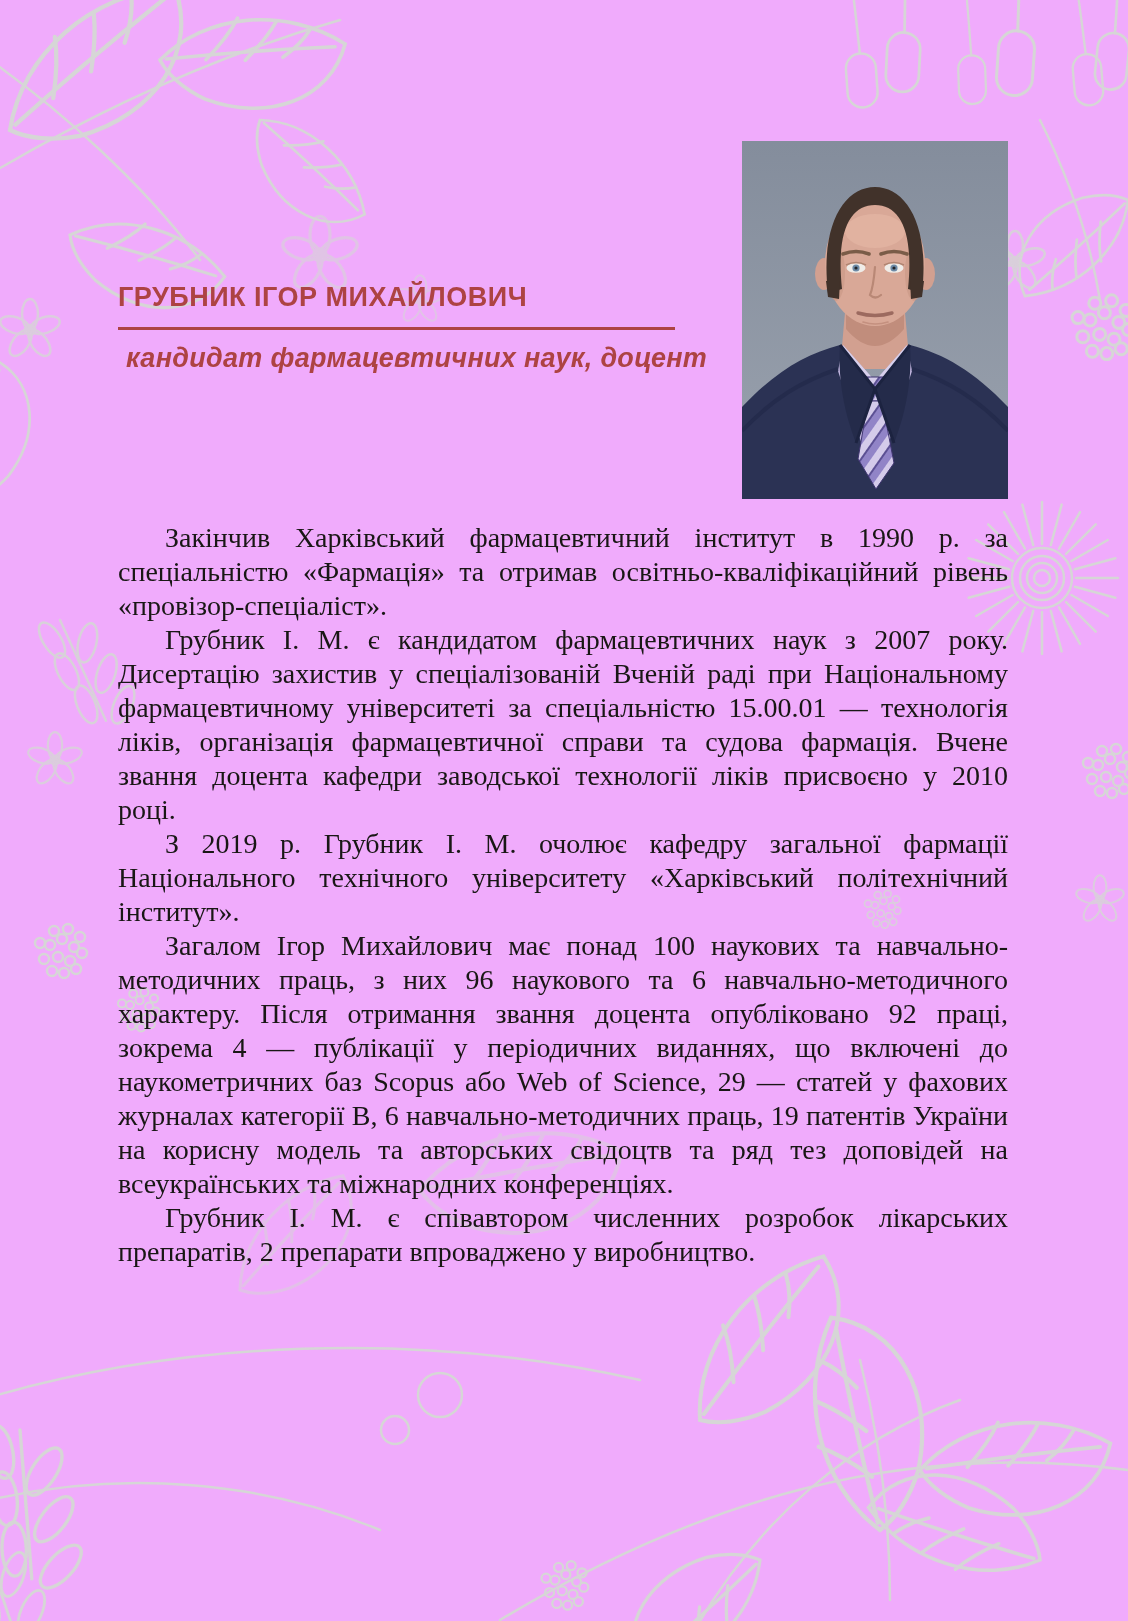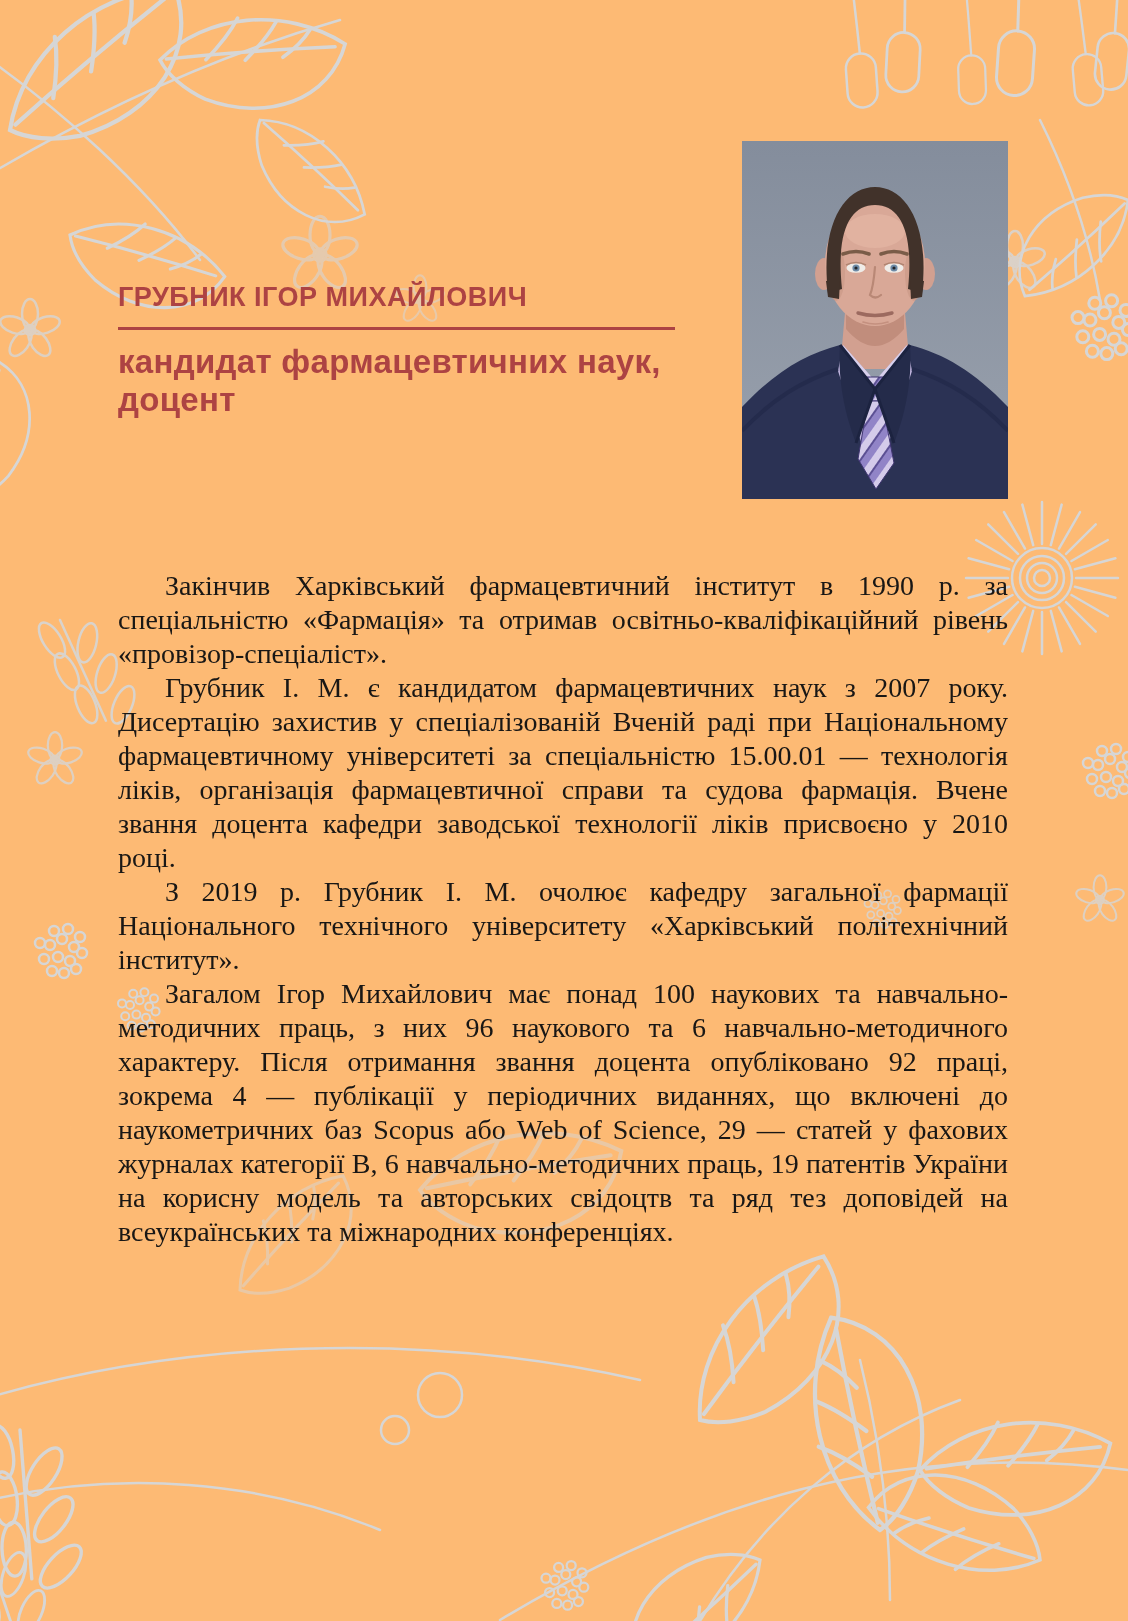--- a/index.html
+++ b/index.html
@@ -1,54 +1,54 @@
 <!DOCTYPE html>
 <html><head>
 <meta charset="utf-8">
 <style>
   html,body{margin:0;padding:0;background:#ffffff;}
   .page{
     position:relative;
     width:1128px;height:1621px;
-    background:#fdba74;
+    background:#f0abfc;
     overflow:hidden;
     font-family:"Liberation Serif", serif;
   }
   .floral{position:absolute;left:0;top:0;z-index:0;}
   .header{
     position:absolute;left:118px;top:282px;width:600px;z-index:2;
   }
   .title{
     margin:0;
     font-family:"Liberation Sans", sans-serif;
     font-weight:bold;
     font-size:27px;
     letter-spacing:0.5px;
     color:#ad4343;
   }
   .rule{
     width:557px;height:3px;background:#ad4343;margin:14px 0 13px 0;
   }
   .subtitle{
-    margin:0;
+    margin:8px;
     font-family:"Liberation Sans", sans-serif;
     font-weight:bold;
-    font-size:33px;
+    font-size:27px;
     letter-spacing:0.3px;
     color:#ad4343;
+    font-style:italic;
   }
   .portrait{
     position:absolute;left:742px;top:141px;width:266px;height:358px;z-index:2;
     margin:0;
   }
   .bio{
     position:absolute;left:118px;top:521px;width:890px;z-index:2;
     font-size:28px;line-height:34px;color:#191715;
     text-align:justify;
-    margin-top:48px;
   }
   .bio p{margin:0;text-indent:47px;}
 </style>
 </head>
 <body>
 
 <div class="page">
 
   <svg class="floral" width="1128" height="1621" viewBox="0 0 1128 1621" fill="none" stroke="#d6d6d6" stroke-width="2.5" stroke-linecap="round">
     <defs>
@@ -244,15 +244,16 @@
       <path d="M0 290 C30 258 60 240 96 228" stroke="#202748" stroke-width="4" fill="none" opacity="0.6"></path>
       <path d="M266 290 C236 258 206 240 170 228" stroke="#202748" stroke-width="4" fill="none" opacity="0.6"></path>
     </svg>
   </figure>
 
   <main class="bio">
     <p>Закінчив Харківський фармацевтичний інститут в 1990 р. за спеціальністю «Фармація» та отримав освітньо-кваліфікаційний рівень «провізор-спеціаліст».</p>
     <p>Грубник І. М. є кандидатом фармацевтичних наук з 2007 року. Дисертацію захистив у спеціалізованій Вченій раді при Національному фармацевтичному університеті за спеціальністю 15.00.01 — технологія ліків, організація фармацевтичної справи та судова фармація. Вчене звання доцента кафедри заводської технології ліків присвоєно у 2010 році.</p>
     <p>З 2019 р. Грубник І. М. очолює кафедру загальної фармації Національного технічного університету «Харківський політехнічний інститут».</p>
     <p>Загалом Ігор Михайлович має понад 100 наукових та навчально-методичних праць, з них 96 наукового та 6 навчально-методичного характеру. Після отримання звання доцента опубліковано 92 праці, зокрема 4 — публікації у періодичних виданнях, що включені до наукометричних баз Scopus або Web of Science, 29 — статей у фахових журналах категорії В, 6 навчально-методичних праць, 19 патентів України на корисну модель та авторських свідоцтв та ряд тез доповідей на всеукраїнських та міжнародних конференціях.</p>
+    <p>Грубник І. М. є співавтором численних розробок лікарських препаратів, 2 препарати впроваджено у виробництво.</p>
   </main>
 
 </div>
 
 </body></html>

